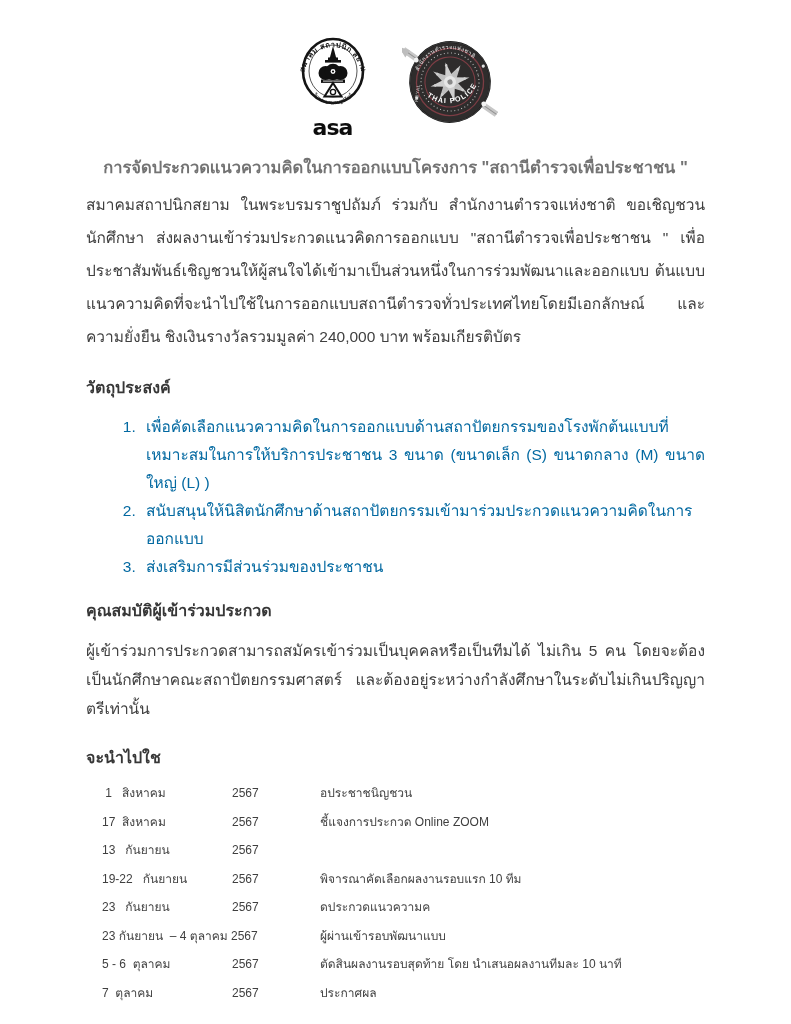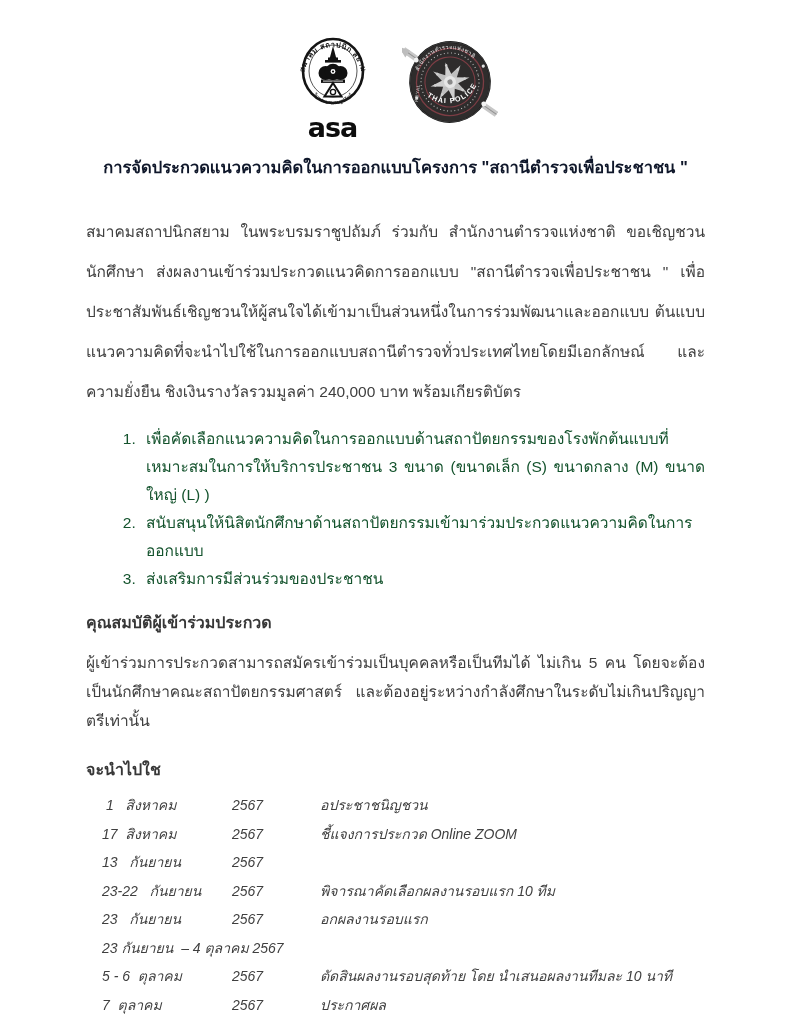--- a/index.html
+++ b/index.html
@@ -15,64 +15,63 @@
   }
   .content { padding:0 86px; }
 
   
   .logo-row {
     display:flex; justify-content:center; align-items:flex-start;
     gap:30px; padding-top:34px; height:146px;
   }
   .asa-logo-block { width:78px; text-align:center; }
   .asa-wordmark {
-    font-weight:900; font-size:27px; line-height:28px;
+    font-weight:900; font-size:22px; line-height:28px;
     letter-spacing:-1px; color:#0d0d0d; margin-top:2px;
     font-family:"DejaVu Sans", sans-serif;
   }
   .police-logo-block { width:96px; margin-top:-2px; }
 
   
   .doc-title {
     text-align:center;
-    font-size:16.5px; font-weight:700; color:#0f172a;
+    font-size:16.5px; font-weight:700; color:#737373;
     margin-top:8px;
   }
 
   
   .para {
-    font-size:15.5px; line-height:40px;
+    font-size:15.5px; line-height:33px;
     text-align:justify;
     color:#3f3f3f;
-    margin-top:32px;
+    margin-top:8px;
   }
   .heading {
     font-size:16px; font-weight:700; color:#373737;
     margin-top:22px;
   }
   .heading.gap-lg { margin-top:17px; }
   ol.objectives {
     margin-top:13px;
     padding-left:54px;
   }
   ol.objectives li {
     font-size:15.5px; line-height:28px; text-align:justify;
-    color:#14532d; padding-left:6px;
+    color:#0369a1; padding-left:6px;
   }
   .para.tight { line-height:29px; margin-top:13px; }
 
   
   .schedule { margin-top:9px; }
   .schedule-row {
     display:grid;
     grid-template-columns:130px 88px 1fr;
     padding-left:16px;
-    font-size:14px; line-height:28.5px;
+    font-size:12px; line-height:28.5px;
     color:#3f3f3f;
-    font-style:italic;
   }
   .schedule-date { white-space:pre; }
   .schedule-year { white-space:pre; }
 </style>
 </head>
 <body>
 
 <div class="page">
 
   <div class="logo-row">
@@ -162,20 +161,21 @@
       </svg>
     </div>
   </div>
 
   <div class="content">
 
     <h1 class="doc-title">การจัดประกวดแนวความคิดในการออกแบบโครงการ "สถานีตำรวจเพื่อประชาชน "</h1>
 
     <p class="para">สมาคมสถาปนิกสยาม ในพระบรมราชูปถัมภ์ ร่วมกับ สำนักงานตำรวจแห่งชาติ ขอเชิญชวน นักศึกษา ส่งผลงานเข้าร่วม​ประกวดแนวคิดการออกแบบ "สถานีตำรวจเพื่อประชาชน " เพื่อประชาสัมพันธ์เชิญชวนให้​ผู้สนใจ​ได้​เข้ามา​เป็นส่วนหนึ่ง​ในการร่วมพัฒนาและออกแบบ ต้นแบบ​แนวความคิด​ที่จะนำไปใช้​ในการออกแบบ​สถานีตำรวจ​ทั่วประเทศไทย​โดยมี​เอกลักษณ์ และความยั่งยืน ชิงเงินรางวัล​รวมมูลค่า 240,000 บาท พร้อมเกียรติบัตร</p>
 
+    <h2 class="heading">วัตถุประสงค์</h2>
     <ol class="objectives">
       <li>เพื่อคัดเลือก​แนวความคิด​ในการออกแบบ​ด้านสถาปัตยกรรม​ของโรงพัก​ต้นแบบ​ที่เหมาะสม​ในการให้บริการ​ประชาชน 3 ขนาด (ขนาดเล็ก (S) ขนาดกลาง (M) ขนาดใหญ่ (L) )</li>
       <li>สนับสนุนให้​นิสิตนักศึกษา​ด้านสถาปัตยกรรม​เข้ามาร่วม​ประกวด​แนวความคิด​ในการออกแบบ</li>
       <li>ส่งเสริมการมีส่วนร่วมของประชาชน</li>
     </ol>
 
     <h2 class="heading gap-lg">คุณสมบัติผู้เข้าร่วมประกวด</h2>
     <p class="para tight">ผู้เข้าร่วม​การประกวด​สามารถ​สมัคร​เข้าร่วม​เป็นบุคคล​หรือเป็นทีมได้ ไม่เกิน 5 คน โดยจะต้อง​เป็นนักศึกษา​คณะสถาปัตยกรรมศาสตร์ และต้องอยู่​ระหว่าง​กำลังศึกษา​ในระดับ​ไม่เกิน​ปริญญาตรี​เท่านั้น</p>
 
     <h2 class="heading">จะนำไปใช</h2>
@@ -188,32 +188,33 @@
       <div class="schedule-row">
         <span class="schedule-date">17  สิงหาคม</span>
         <span class="schedule-year">2567</span>
         <span class="schedule-desc">ชี้แจงการประกวด Online ZOOM</span>
       </div>
       <div class="schedule-row">
         <span class="schedule-date">13   กันยายน</span>
         <span class="schedule-year">2567</span>
       </div>
       <div class="schedule-row">
-        <span class="schedule-date">23-22   กันยายน</span>
+        <span class="schedule-date">19-22   กันยายน</span>
         <span class="schedule-year">2567</span>
         <span class="schedule-desc">พิจารณาคัดเลือกผลงานรอบแรก 10 ทีม</span>
       </div>
       <div class="schedule-row">
         <span class="schedule-date">23   กันยายน</span>
         <span class="schedule-year">2567</span>
-        <span class="schedule-desc">อกผลงานรอบแรก</span>
+        <span class="schedule-desc">ดประกวดแนวความค</span>
       </div>
       <div class="schedule-row">
         <span class="schedule-date">23 กันยายน  – 4 ตุลาคม 2567</span>
         <span class="schedule-year"></span>
+        <span class="schedule-desc">ผู้ผ่านเข้ารอบพัฒนาแบบ</span>
       </div>
       <div class="schedule-row">
         <span class="schedule-date">5 - 6  ตุลาคม</span>
         <span class="schedule-year">2567</span>
         <span class="schedule-desc">ตัดสินผลงานรอบสุดท้าย โดย นำเสนอผลงานทีมละ 10 นาที</span>
       </div>
       <div class="schedule-row">
         <span class="schedule-date">7  ตุลาคม</span>
         <span class="schedule-year">2567</span>
         <span class="schedule-desc">ประกาศผล</span>

